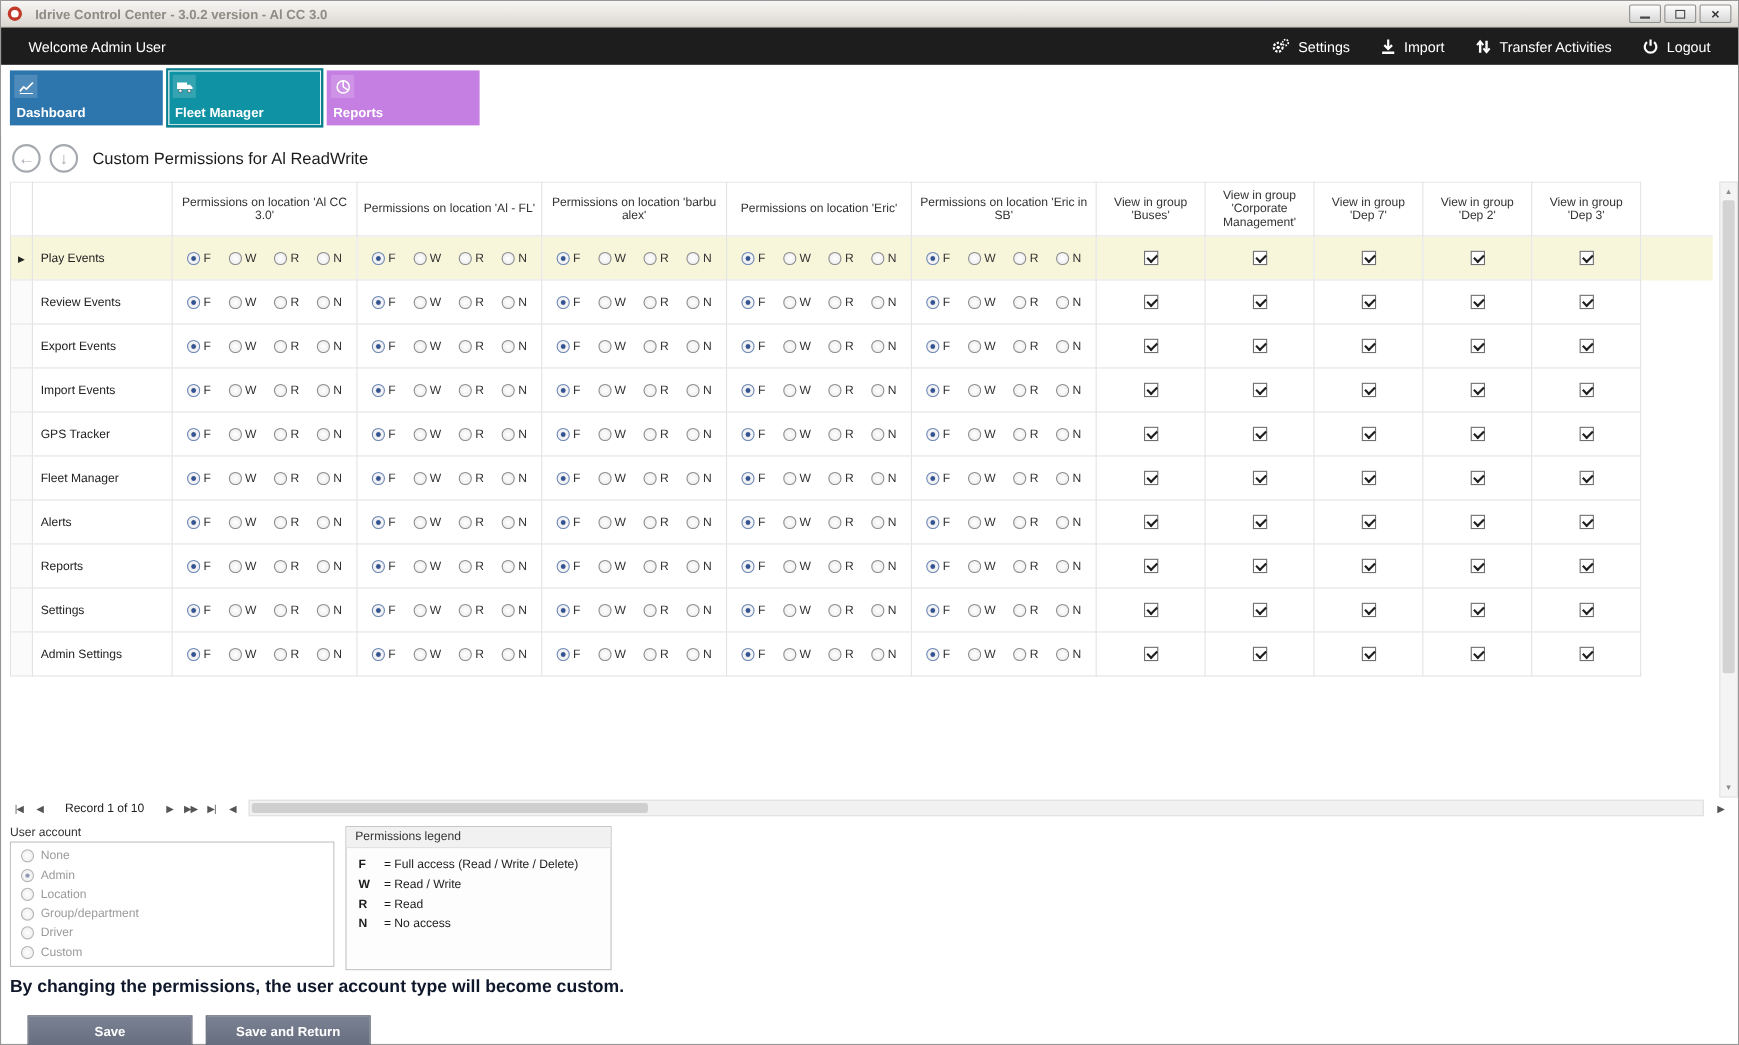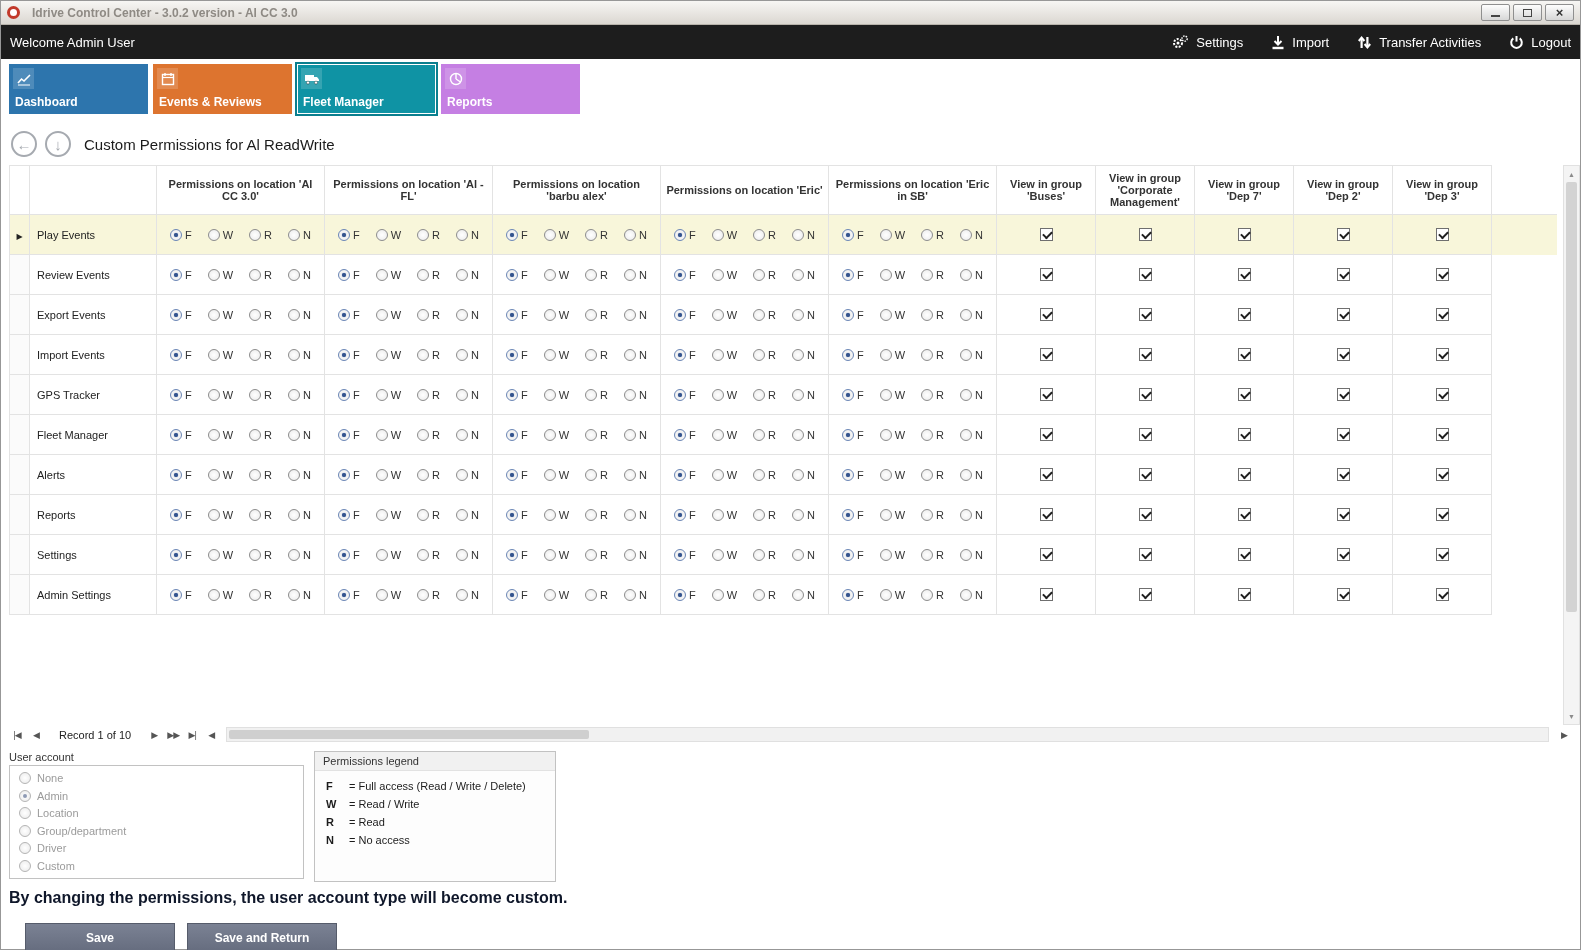--- a/index.html
+++ b/index.html
@@ -16,21 +16,21 @@
   .win-controls { margin-left: auto; display: flex; gap: 3px; }
   .win-btn { width: 29px; height: 17px; border: 1px solid #8f8f8f; border-radius: 2px;
     background: linear-gradient(#fdfdfd, #d7d7d7); display: flex; align-items: center; justify-content: center;
     color: #333; cursor: pointer; }
   .glyph-min { width: 9px; height: 2px; background: #444; margin-top: 7px; }
   .glyph-max { width: 9px; height: 8px; border: 1.5px solid #444; }
   .glyph-close { font-size: 13px; font-weight: bold; line-height: 1; }
 
   
   .appbar { height: 34px; flex: 0 0 auto; background: #1d1d1d; color: #fff;
-    display: flex; align-items: center; padding: 0 9px; font-size: 13px; }
+    display: flex; align-items: center; padding: 0 25px; font-size: 13px; }
   .app-actions { margin-left: auto; display: flex; align-items: center; gap: 28px; }
   .action { display: flex; align-items: center; gap: 7px; cursor: pointer; }
   .a-icon { display: flex; align-items: center; }
 
   
   .tabstrip { flex: 0 0 auto; display: flex; gap: 5px; padding: 5px 8px 9px; background: #fff; }
   .tile { width: 139px; height: 50px; position: relative; color: #fff; cursor: pointer; }
   .tile-icon { position: absolute; top: 4px; left: 4px; width: 21px; height: 21px;
     background: rgba(255,255,255,.16); display: flex; align-items: center; justify-content: center; }
   .tile-label { position: absolute; left: 6px; bottom: 5px; font-size: 12px; font-weight: bold; white-space: nowrap; }
@@ -40,21 +40,21 @@
   .nav-row { flex: 0 0 auto; display: flex; align-items: center; gap: 8px; padding: 8px 10px; }
   .circle-btn { width: 26px; height: 26px; border-radius: 50%; border: 2px solid #a6aab0; color: #a6aab0;
     display: flex; align-items: center; justify-content: center; font-size: 15px; font-weight: bold; cursor: pointer; }
   .page-title { font-size: 15px; color: #1b1b1b; margin-left: 5px; }
 
   
   .grid-region { flex: 0 0 auto; height: 560px; display: flex; padding-left: 8px; }
   .grid-scroll { flex: 1; overflow: hidden; }
   table.perm-table { border-collapse: collapse; table-layout: fixed; width: 1548px; font-size: 11px; color: #222; background: #fff; }
   .perm-table th, .perm-table td { border: 1px solid #e3e3e3; overflow: hidden; }
-  .perm-table thead th { height: 49px; font-weight: bold; text-align: center; padding: 2px 5px;
+  .perm-table thead th { height: 49px; font-weight: normal; text-align: center; padding: 2px 5px;
     color: #333; background: #fff; vertical-align: middle; }
   .perm-table tbody td { height: 40px; vertical-align: middle; }
   .perm-table th.filler, .perm-table td.filler { border-left: none; border-right: none; }
   .perm-table thead th.filler { border-top: none; }
   .perm-table tbody td.filler { border: none; }
   th.ind, td.ind { background: #fbfbfb; }
   td.ind { text-align: center; }
   .row-arrow { font-size: 8px; color: #222; }
   td.lbl { text-align: left; padding-left: 7px; cursor: default; }
   tr.active td { background: #f8f6da; }
@@ -180,30 +180,20 @@
 
   <div class="tabstrip">
       <div class="tile" style="background:#2d75ad">
         <span class="tile-icon">
           <svg width="14" height="14" viewBox="0 0 14 14">
             <path d="M1 11l3.5-4 2.5 2L13 3" fill="none" stroke="#fff" stroke-width="1.6"></path>
             <path d="M1 13h12" stroke="#fff" stroke-width="1"></path>
           </svg>
         </span>
         <span class="tile-label">Dashboard</span>
-      </div>
-      <div class="tile" style="background:#dd742f">
-        <span class="tile-icon">
-          <svg width="14" height="14" viewBox="0 0 14 14">
-            <rect x="1.5" y="2.5" width="11" height="10" fill="none" stroke="#fff" stroke-width="1.4"></rect>
-            <path d="M1.5 5.5h11" stroke="#fff" stroke-width="1.2"></path>
-            <path d="M4 1v3M10 1v3" stroke="#fff" stroke-width="1.4"></path>
-          </svg>
-        </span>
-        <span class="tile-label">Events &amp; Reviews</span>
       </div>
       <div class="tile selected" style="background:#0f93a4">
         <span class="tile-icon">
           <svg width="16" height="14" viewBox="0 0 16 14">
             <rect x="1" y="3" width="9" height="6" fill="#fff"></rect>
             <path d="M10 5h3l2 2.5V9h-5z" fill="#fff"></path>
             <circle cx="4" cy="10.6" r="1.5" fill="#fff" stroke="rgba(0,0,0,0.35)"></circle>
             <circle cx="12" cy="10.6" r="1.5" fill="#fff" stroke="rgba(0,0,0,0.35)"></circle>
           </svg>
         </span>

